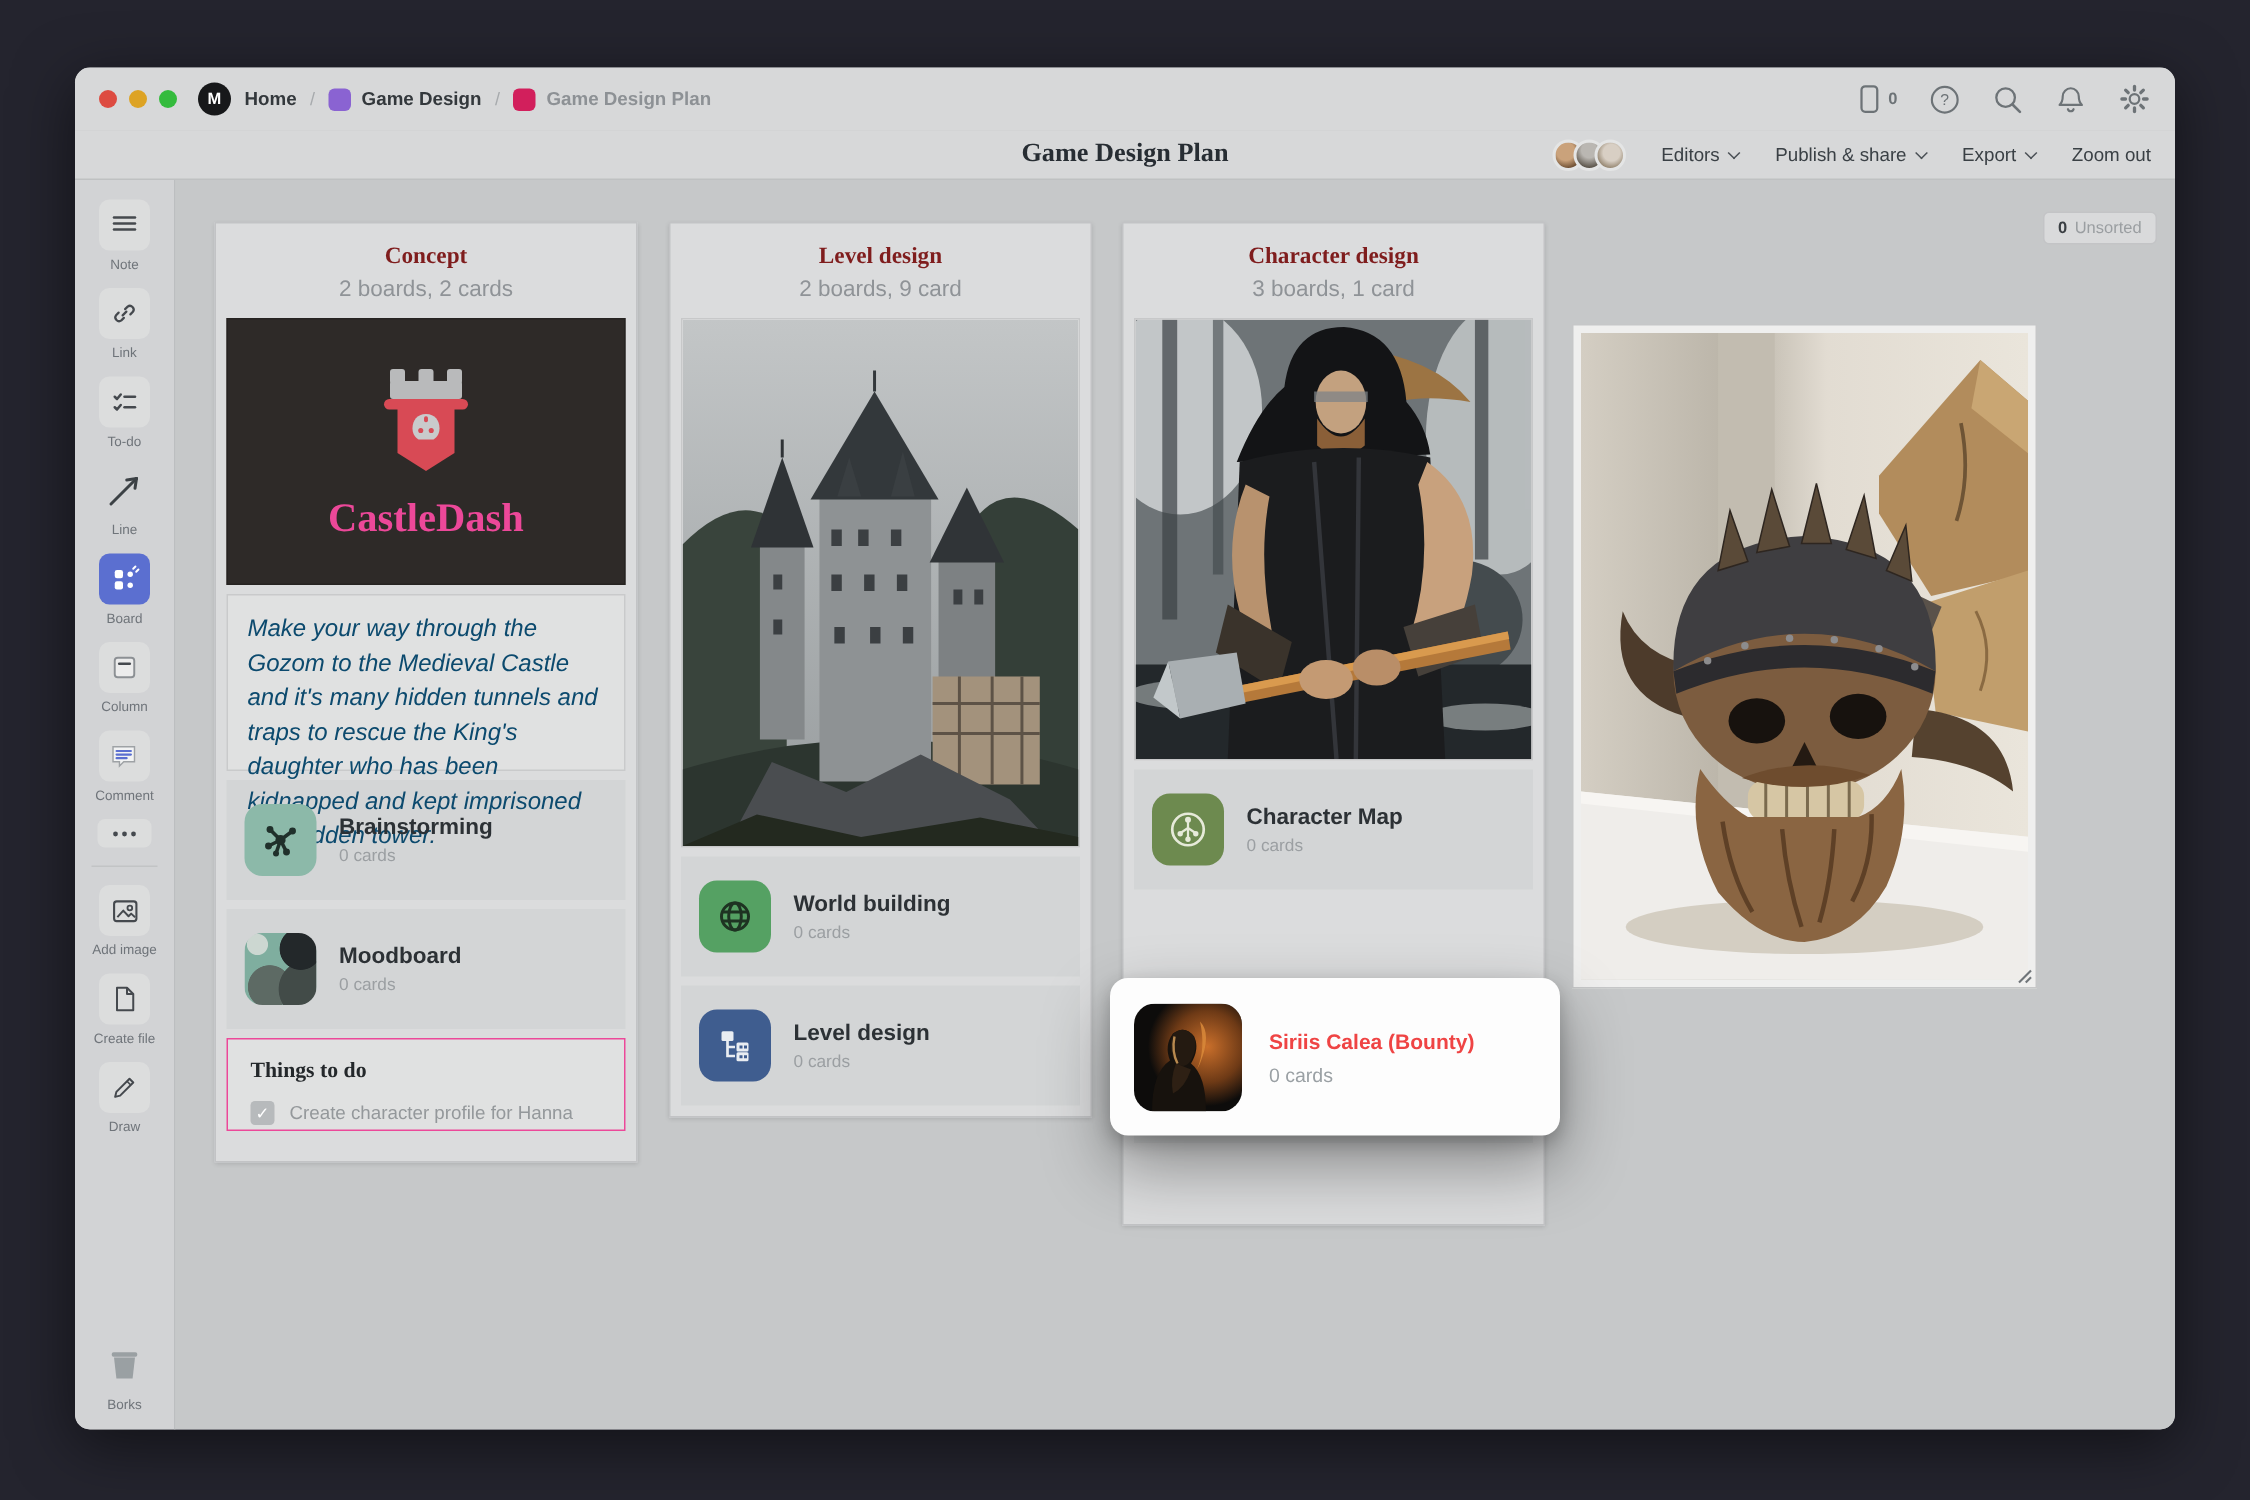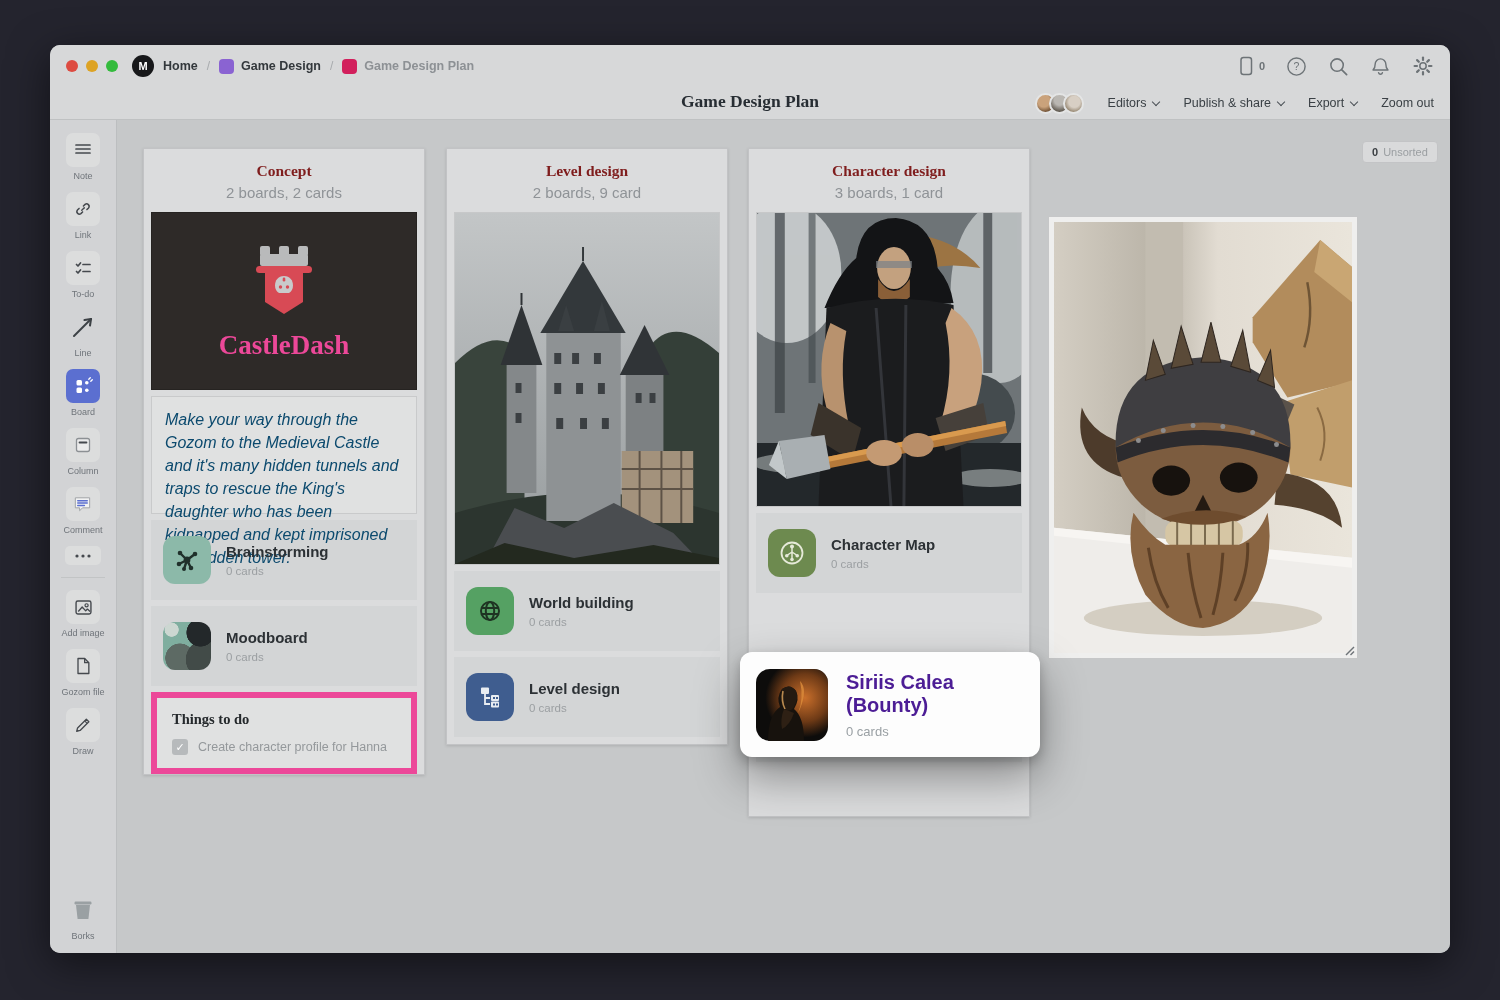--- a/index.html
+++ b/index.html
@@ -76,37 +76,37 @@
 
   .note-card { background:#e0e1e1; border:1px solid #c9cacb; padding:11px 13px; height:118px; }
   .note-text { font-size:16px; line-height:1.44; color:#0c4a6e;font-style:italic; }
 
   .brow { background:#d3d5d6; padding:16px 12px; display:flex; align-items:center; gap:15px; height:80px; }
   .brow-icon { width:48px; height:48px; border-radius:12px; flex:0 0 48px; display:flex;
     align-items:center; justify-content:center; overflow:hidden; }
   .brow-title { font-size:15px; font-weight:bold; color:#2c3135;text-align:right; }
   .brow-count { font-size:11.5px; color:#9b9fa2; margin-top:5px; }
 
-  .todo-card { background:#e0e1e1; border:6px solid #ec4899; padding:13px 15px; height:82px; }
+  .todo-card { background:#e0e1e1; border:1px solid #ec4899; padding:13px 15px; height:62px; }
   .todo-title { font-family:"Liberation Serif", serif; font-weight:bold; font-size:14.5px; color:#24282b; }
   .todo-item { display:flex; align-items:center; gap:10px; margin-top:11px; }
   .checkbox { width:16px; height:16px; border-radius:3px; background:#b7babc; color:#fff;
     font-size:11px; display:flex; align-items:center; justify-content:center; }
   .todo-label { font-size:12.5px; color:#94989b; }
 
   .caption-bar { background:#e7e7e7; padding:13px 12px; font-size:11.5px; color:#5c6064; border-top:1px solid #d2d3d4; }
 
   .spacer { height:83px; }
 
   
   .popup { position:absolute; left:623px; top:532px; width:300px; height:105px; background:#fdfdfd;
     border-radius:12px; box-shadow:0 20px 45px rgba(0,0,0,.38), 0 5px 12px rgba(0,0,0,.22);
     display:flex; align-items:center; gap:18px; padding:16px; z-index:40; }
   .popup-thumb { width:72px; height:72px; border-radius:14px; overflow:hidden; flex:0 0 72px; }
-  .popup-title { font-size:20px; font-weight:bold; color:#4c1d95; }
+  .popup-title { font-size:14px; font-weight:bold; color:#ef4444; }
   .popup-count { font-size:13px; color:#9aa0a4; margin-top:7px; }
 
   
   .unsorted { position:absolute; left:1245px; top:21px; height:22px; background:#d9dadb;
     border:1px solid #c3c4c6; border-radius:4px; display:flex; align-items:center; gap:5px;
     padding:0 9px; font-size:11px; }
   .unsorted b { color:#3a3f43; } .unsorted span { color:#9a9ea1; }
 
   
   .photo-frame { position:absolute; left:931px; top:96px; width:310px; height:443px;
@@ -317,21 +317,21 @@
         <div class="tool-label">Add image</div>
       </div>
 
       <div class="tool">
         <div class="tool-box">
             <svg width="20" height="20" viewBox="0 0 24 24">
           <path d="M6 3h8l5 5v13H6z" fill="none" stroke="#45494e" stroke-width="1.6" stroke-linejoin="round"></path>
           <path d="M14 3v5h5" fill="none" stroke="#45494e" stroke-width="1.6" stroke-linejoin="round"></path>
         </svg>
           </div>
-        <div class="tool-label">Gozom file</div>
+        <div class="tool-label">Create file</div>
       </div>
 
       <div class="tool">
         <div class="tool-box">
             <svg width="20" height="20" viewBox="0 0 24 24">
           <path d="M4.5 19.5l1-4L16 5l3 3L8.5 18.5z" fill="none" stroke="#45494e" stroke-width="1.6" stroke-linejoin="round"></path>
           <line x1="14" y1="7" x2="17" y2="10" stroke="#45494e" stroke-width="1.4"></line>
         </svg>
           </div>
         <div class="tool-label">Draw</div>

